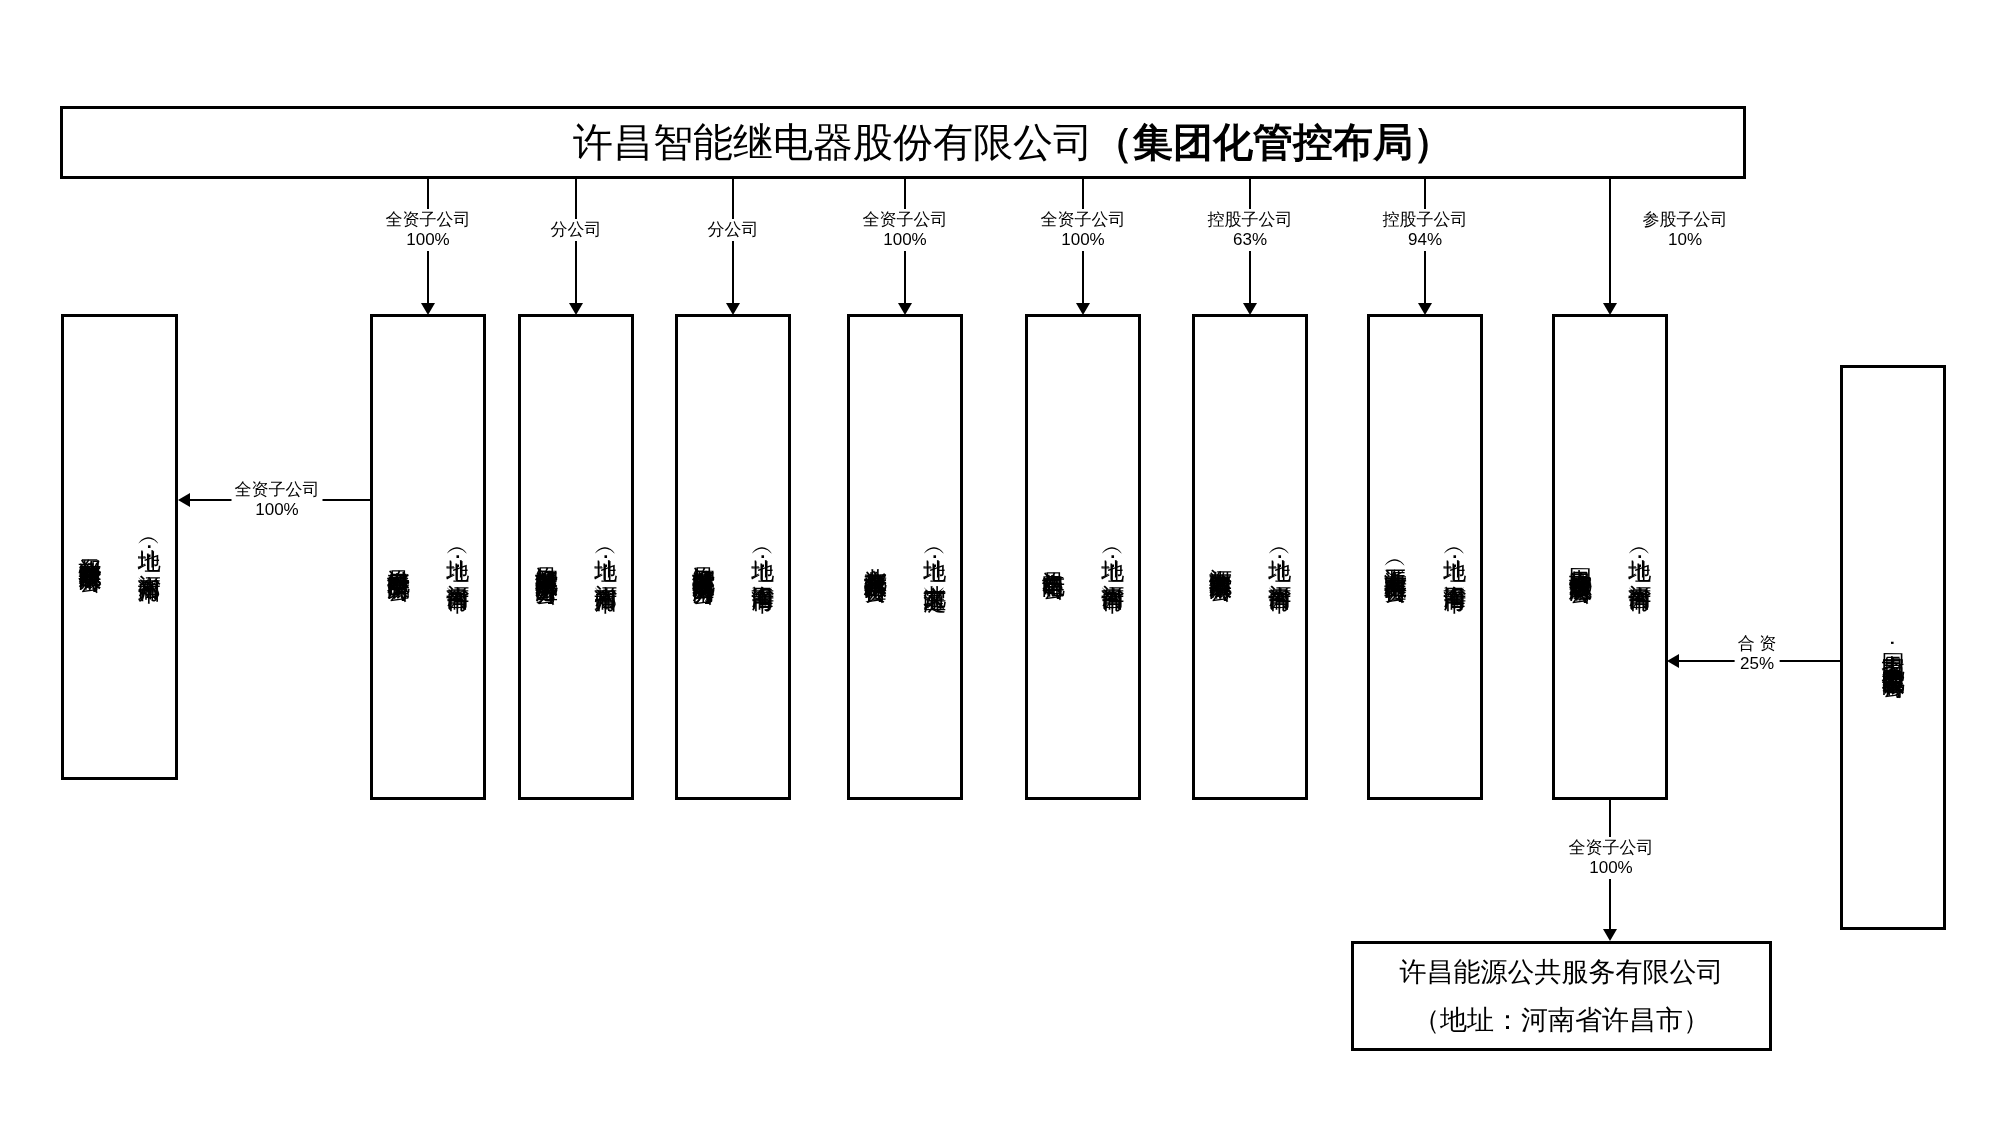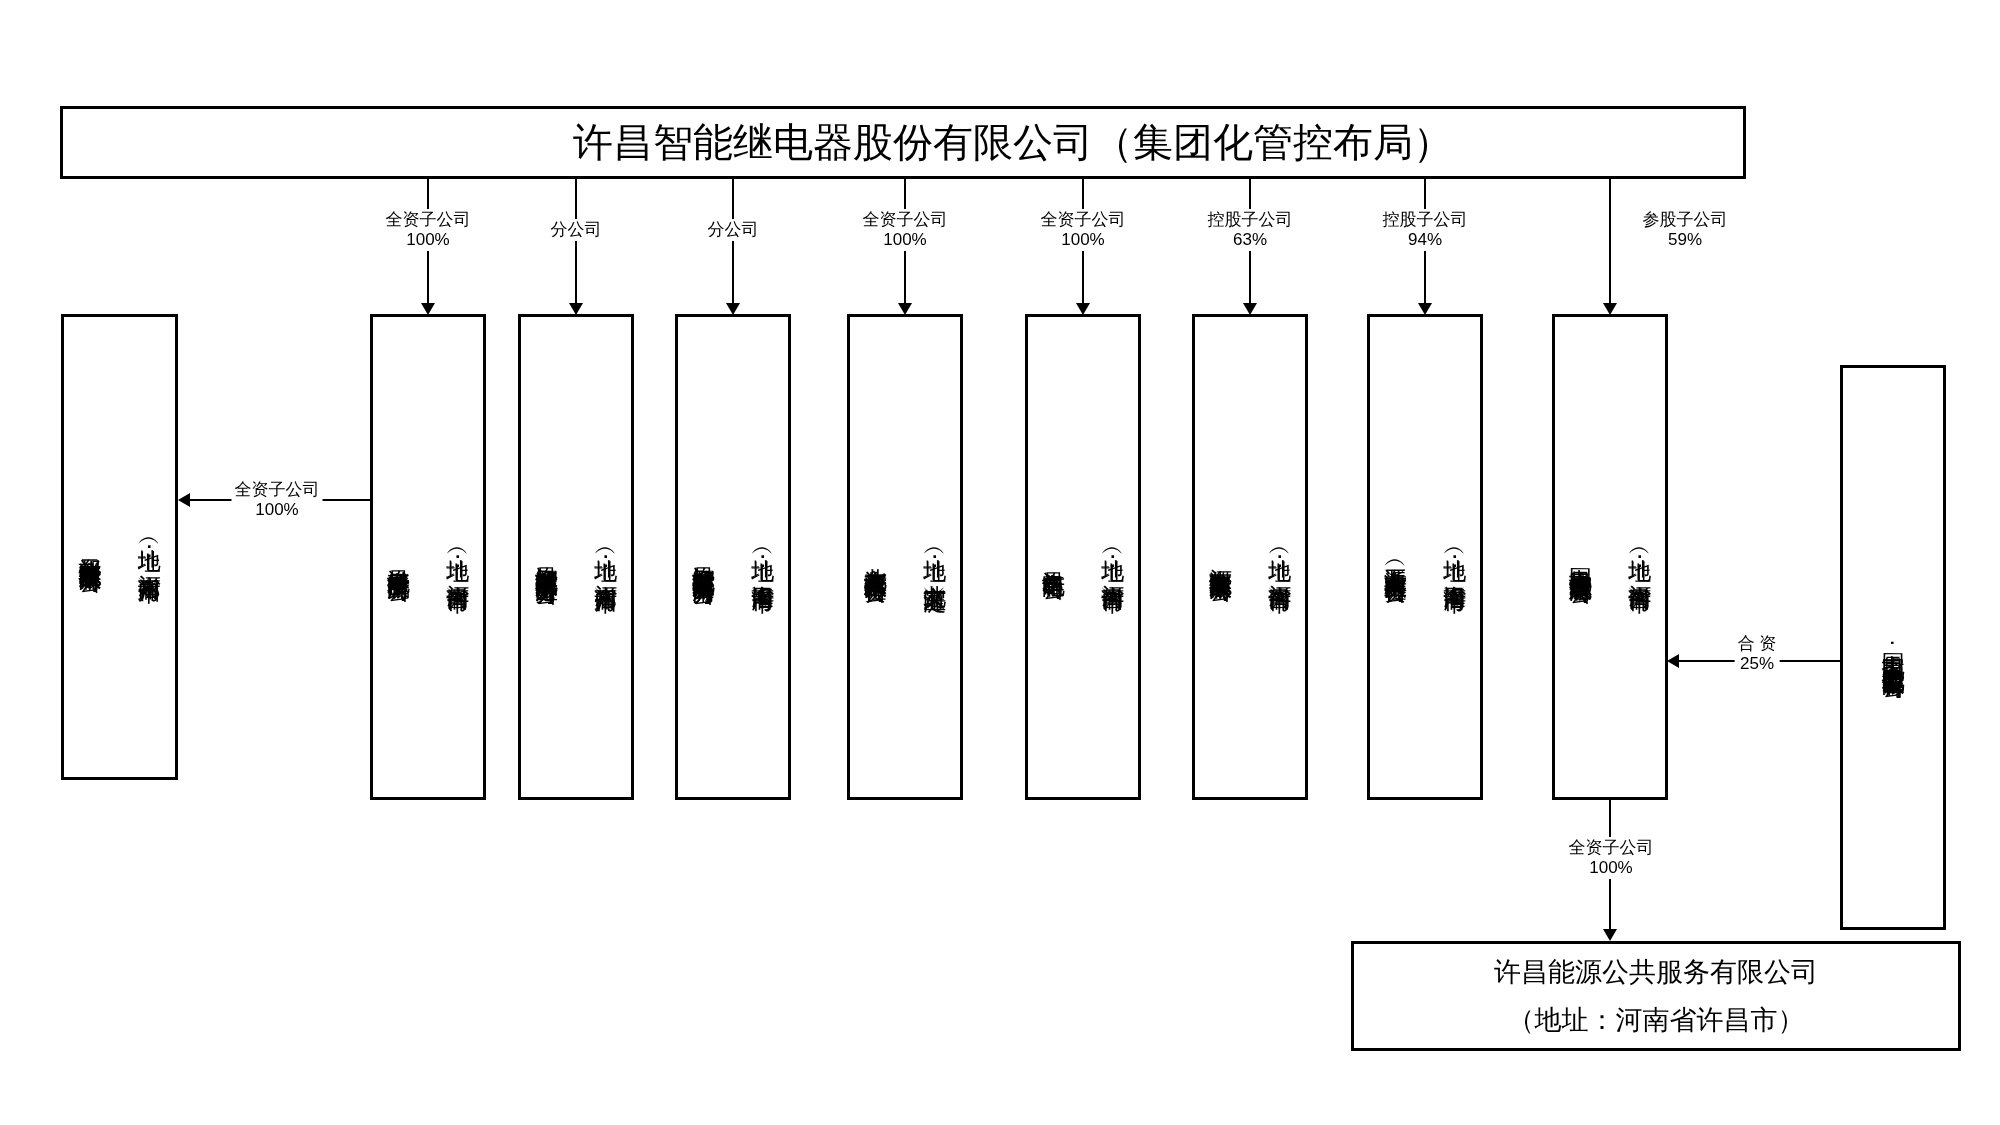--- a/index.html
+++ b/index.html
@@ -4,21 +4,21 @@
 <style>
   html,body{margin:0;padding:0;background:#fff;}
   .canvas{position:relative;width:2000px;height:1125px;background:#ffffff;
           font-family:"Liberation Sans", sans-serif;color:#000;overflow:hidden;}
 
   
   .title-box{position:absolute;left:60px;top:106px;width:1686px;height:73px;
              border:3px solid #000;box-sizing:border-box;background:#fff;
              display:flex;align-items:center;justify-content:center;padding-left:220px;}
   .title-text{font-size:40px;white-space:nowrap;}
-  .title-text .scope{font-weight:normal;}
+  .title-text .scope{font-weight:bold;}
 
   
   .vline{position:absolute;width:2px;background:#000;z-index:1;}
   .hline{position:absolute;height:2px;background:#000;z-index:1;}
   .arrow-down{position:absolute;width:0;height:0;border-left:7px solid transparent;
               border-right:7px solid transparent;border-top:12px solid #000;z-index:1;}
   .arrow-left{position:absolute;width:0;height:0;border-top:7px solid transparent;
               border-bottom:7px solid transparent;border-right:12px solid #000;z-index:1;}
   .link-label{position:absolute;transform:translate(-50%,-50%);background:#fff;z-index:2;
               font-size:17px;line-height:20px;text-align:center;padding:1px 3px;white-space:nowrap;}
@@ -90,21 +90,21 @@
   <div class="arrow-down" style="left:1418px;top:303px;"></div>
   <div class="link-label" style="left:1425px;top:230px;">
     <div>控股子公司</div>
     <div>94%</div>
   </div>
 
   <div class="vline" style="left:1609px;top:179px;height:125px;"></div>
   <div class="arrow-down" style="left:1603px;top:303px;"></div>
   <div class="link-label" style="left:1685px;top:230px;">
     <div>参股子公司</div>
-    <div>59%</div>
+    <div>10%</div>
   </div>
 
   <div class="vbox" style="left:370px;top:314px;width:116px;height:486px;">
     <span class="vtext">许昌继电器研究所有限公司</span>
     <span class="vtext">（地址：河南省许昌市）</span>
   </div>
   <div class="vbox" style="left:518px;top:314px;width:116px;height:486px;">
     <span class="vtext">许昌智能继电器股份有限公司港区分公司</span>
     <span class="vtext">（地址：河南省郑州市）</span>
   </div>
@@ -153,18 +153,18 @@
     <div>合 资</div>
     <div>25%</div>
   </div>
 
   <div class="vline" style="left:1609px;top:800px;height:130px;"></div>
   <div class="arrow-down" style="left:1603px;top:929px;"></div>
   <div class="link-label" style="left:1611px;top:858px;">
     <div>全资子公司</div>
     <div>100%</div>
   </div>
-  <div class="hbox" style="left:1351px;top:941px;width:610px;height:110px;font-family:Liberation Mono, monospace;">
+  <div class="hbox" style="left:1351px;top:941px;width:421px;height:110px;font-family:Liberation Mono, monospace;">
     <div class="line1">许昌能源公共服务有限公司</div>
     <div class="line2">（地址：河南省许昌市）</div>
   </div>
 
 </div>
 
 </body></html>

